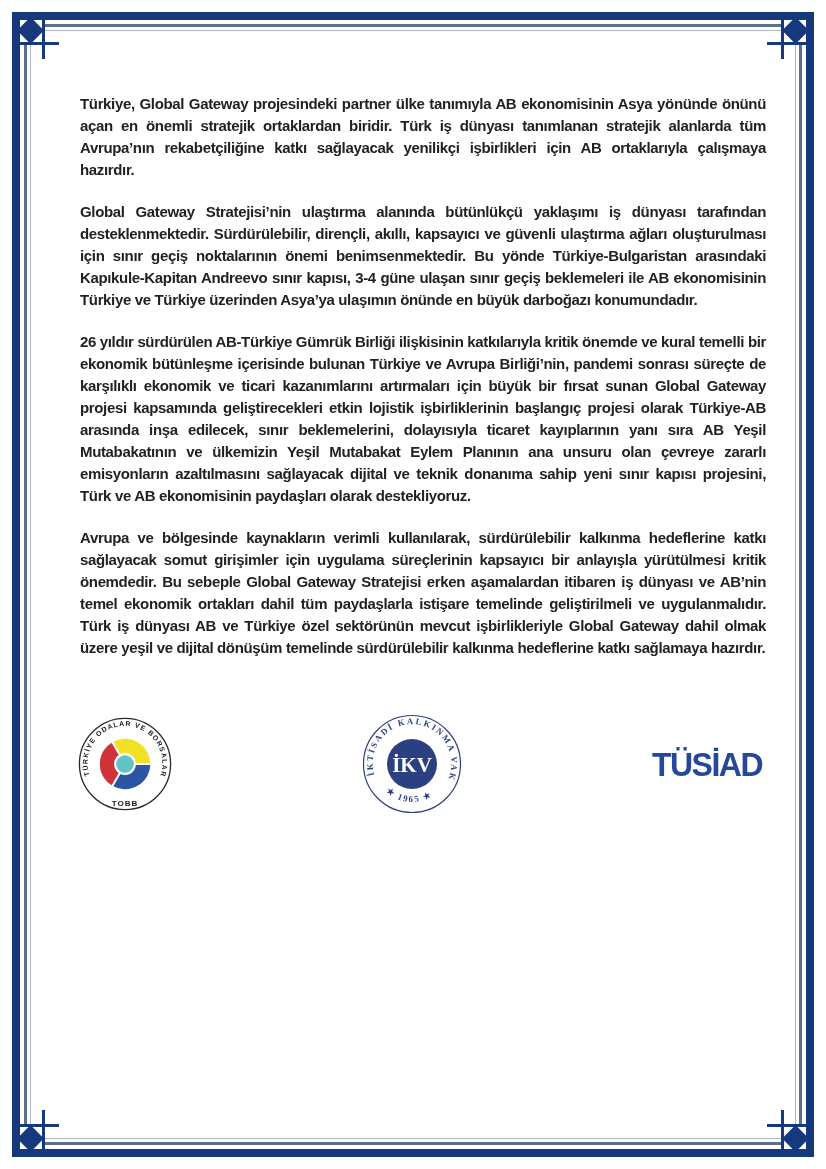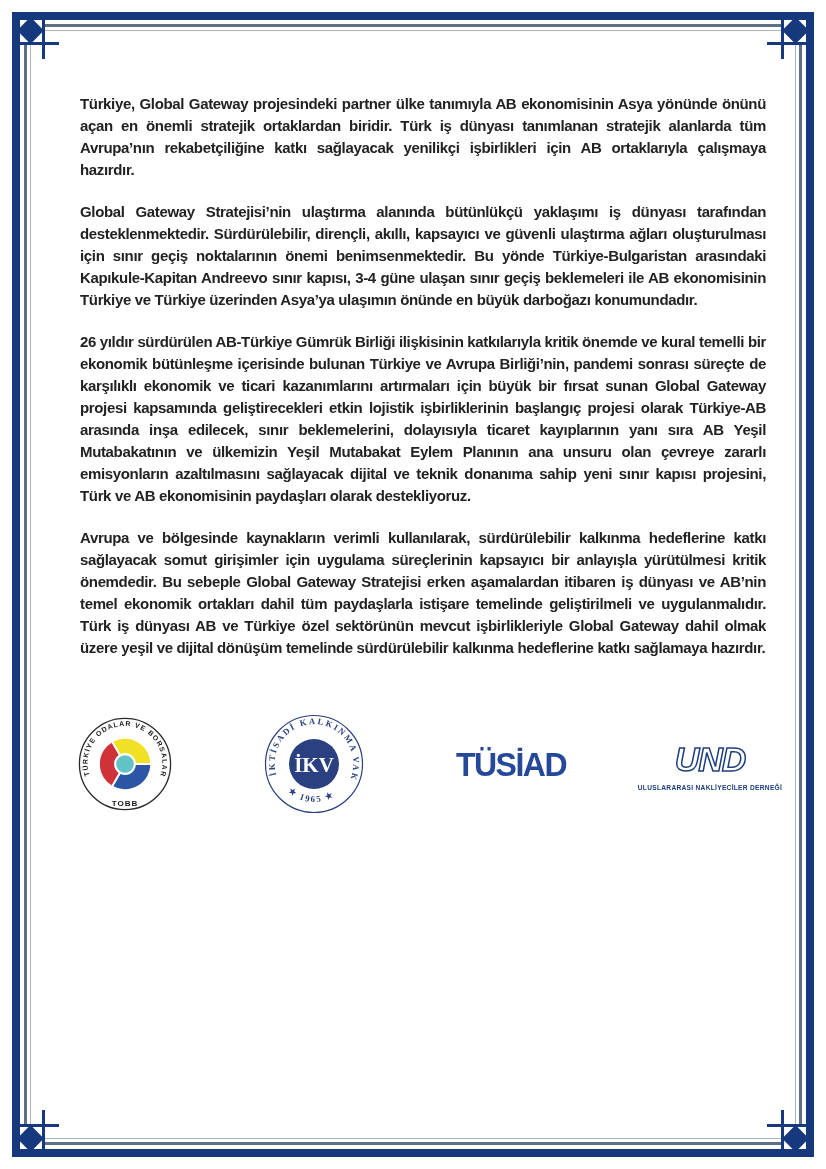--- a/index.html
+++ b/index.html
@@ -123,21 +123,15 @@
       <text font-size="8.8" font-weight="bold" letter-spacing="1.6" fill="#2b4080" font-family="Liberation Serif, serif">
         <textPath href="#ikvArcBottom" startOffset="6">★ 1965 ★</textPath>
       </text>
       <circle cx="50" cy="50" r="25" fill="#2b4080"></circle>
       <text x="50" y="57.5" text-anchor="middle" font-size="21" font-weight="bold" fill="#ffffff" font-family="Liberation Serif, serif">İKV</text>
     </svg>
 
 
     <div class="tusiad-word">TÜSİAD</div>
 
-    <div class="und">
-      <svg width="104" height="44" viewBox="0 0 104 44">
-        <text x="52" y="33" text-anchor="middle" font-size="34" font-weight="bold" font-style="italic" letter-spacing="-1" fill="#ffffff" stroke="#1c3e7c" stroke-width="1.5" font-family="Liberation Sans, sans-serif">UND</text>
-      </svg>
-      <div class="und-caption">ULUSLARARASI NAKLİYECİLER DERNEĞİ</div>
-    </div>
 
   </div>
 </div>
 
 </body></html>

